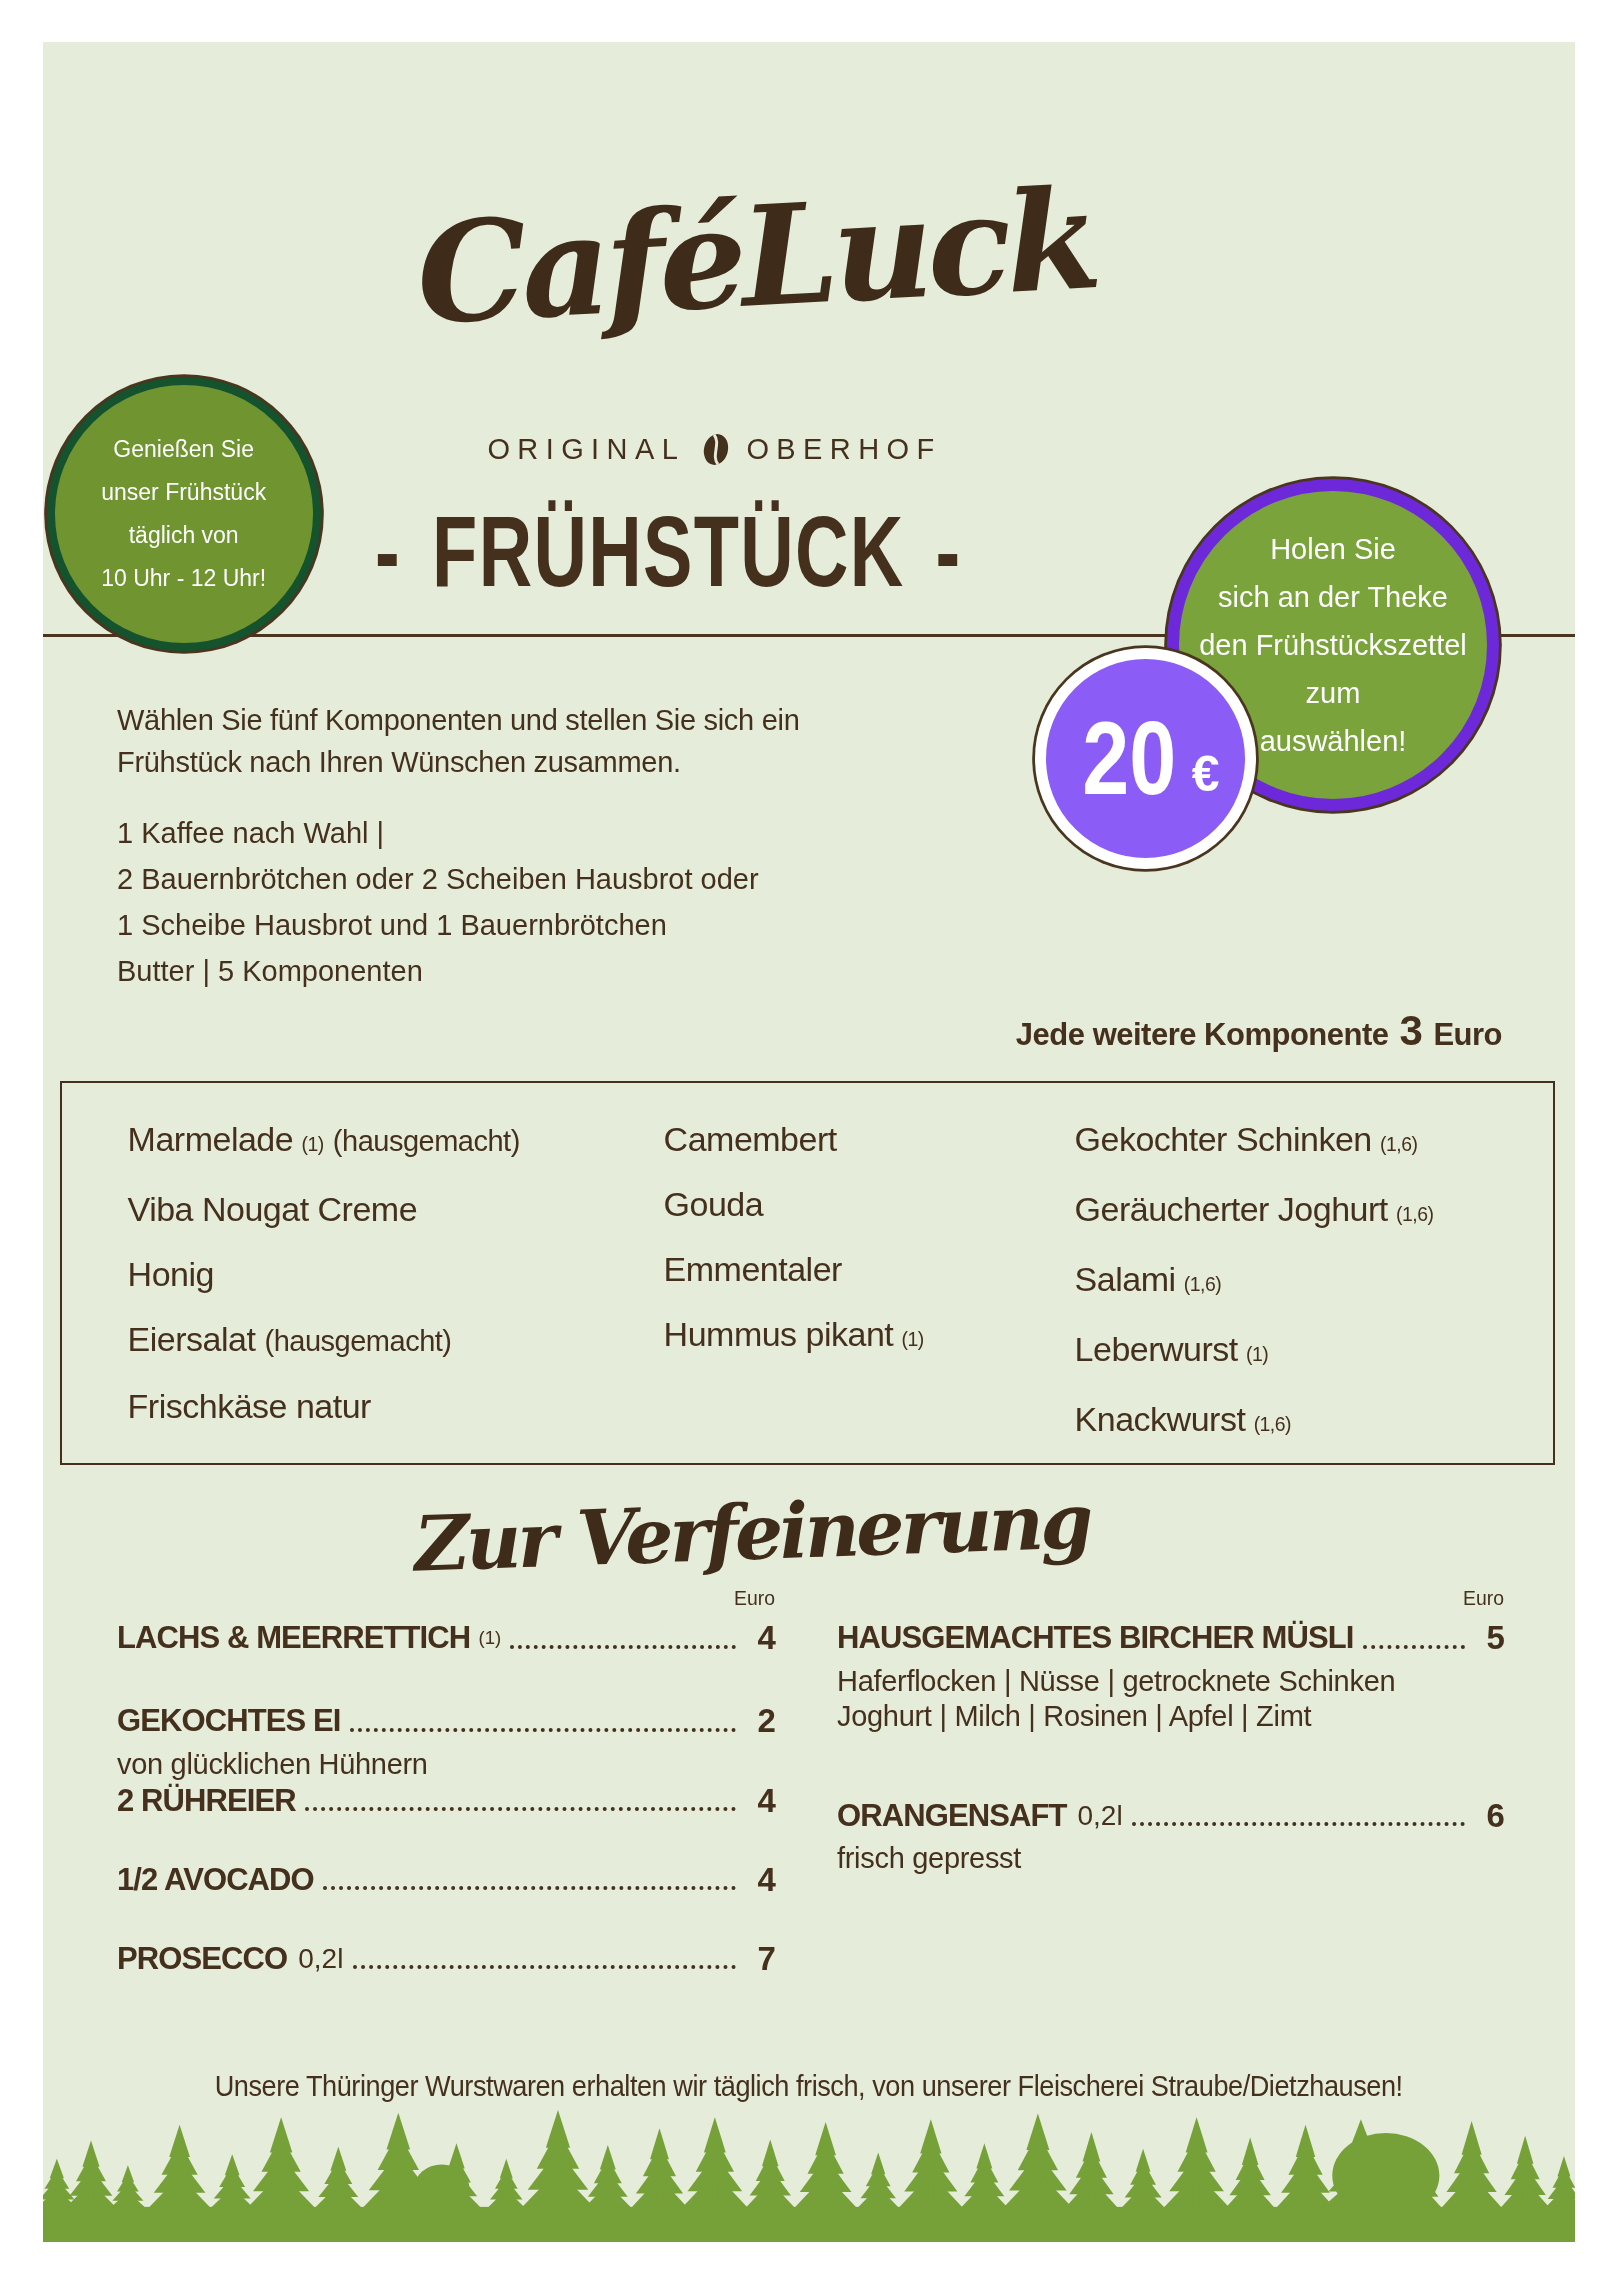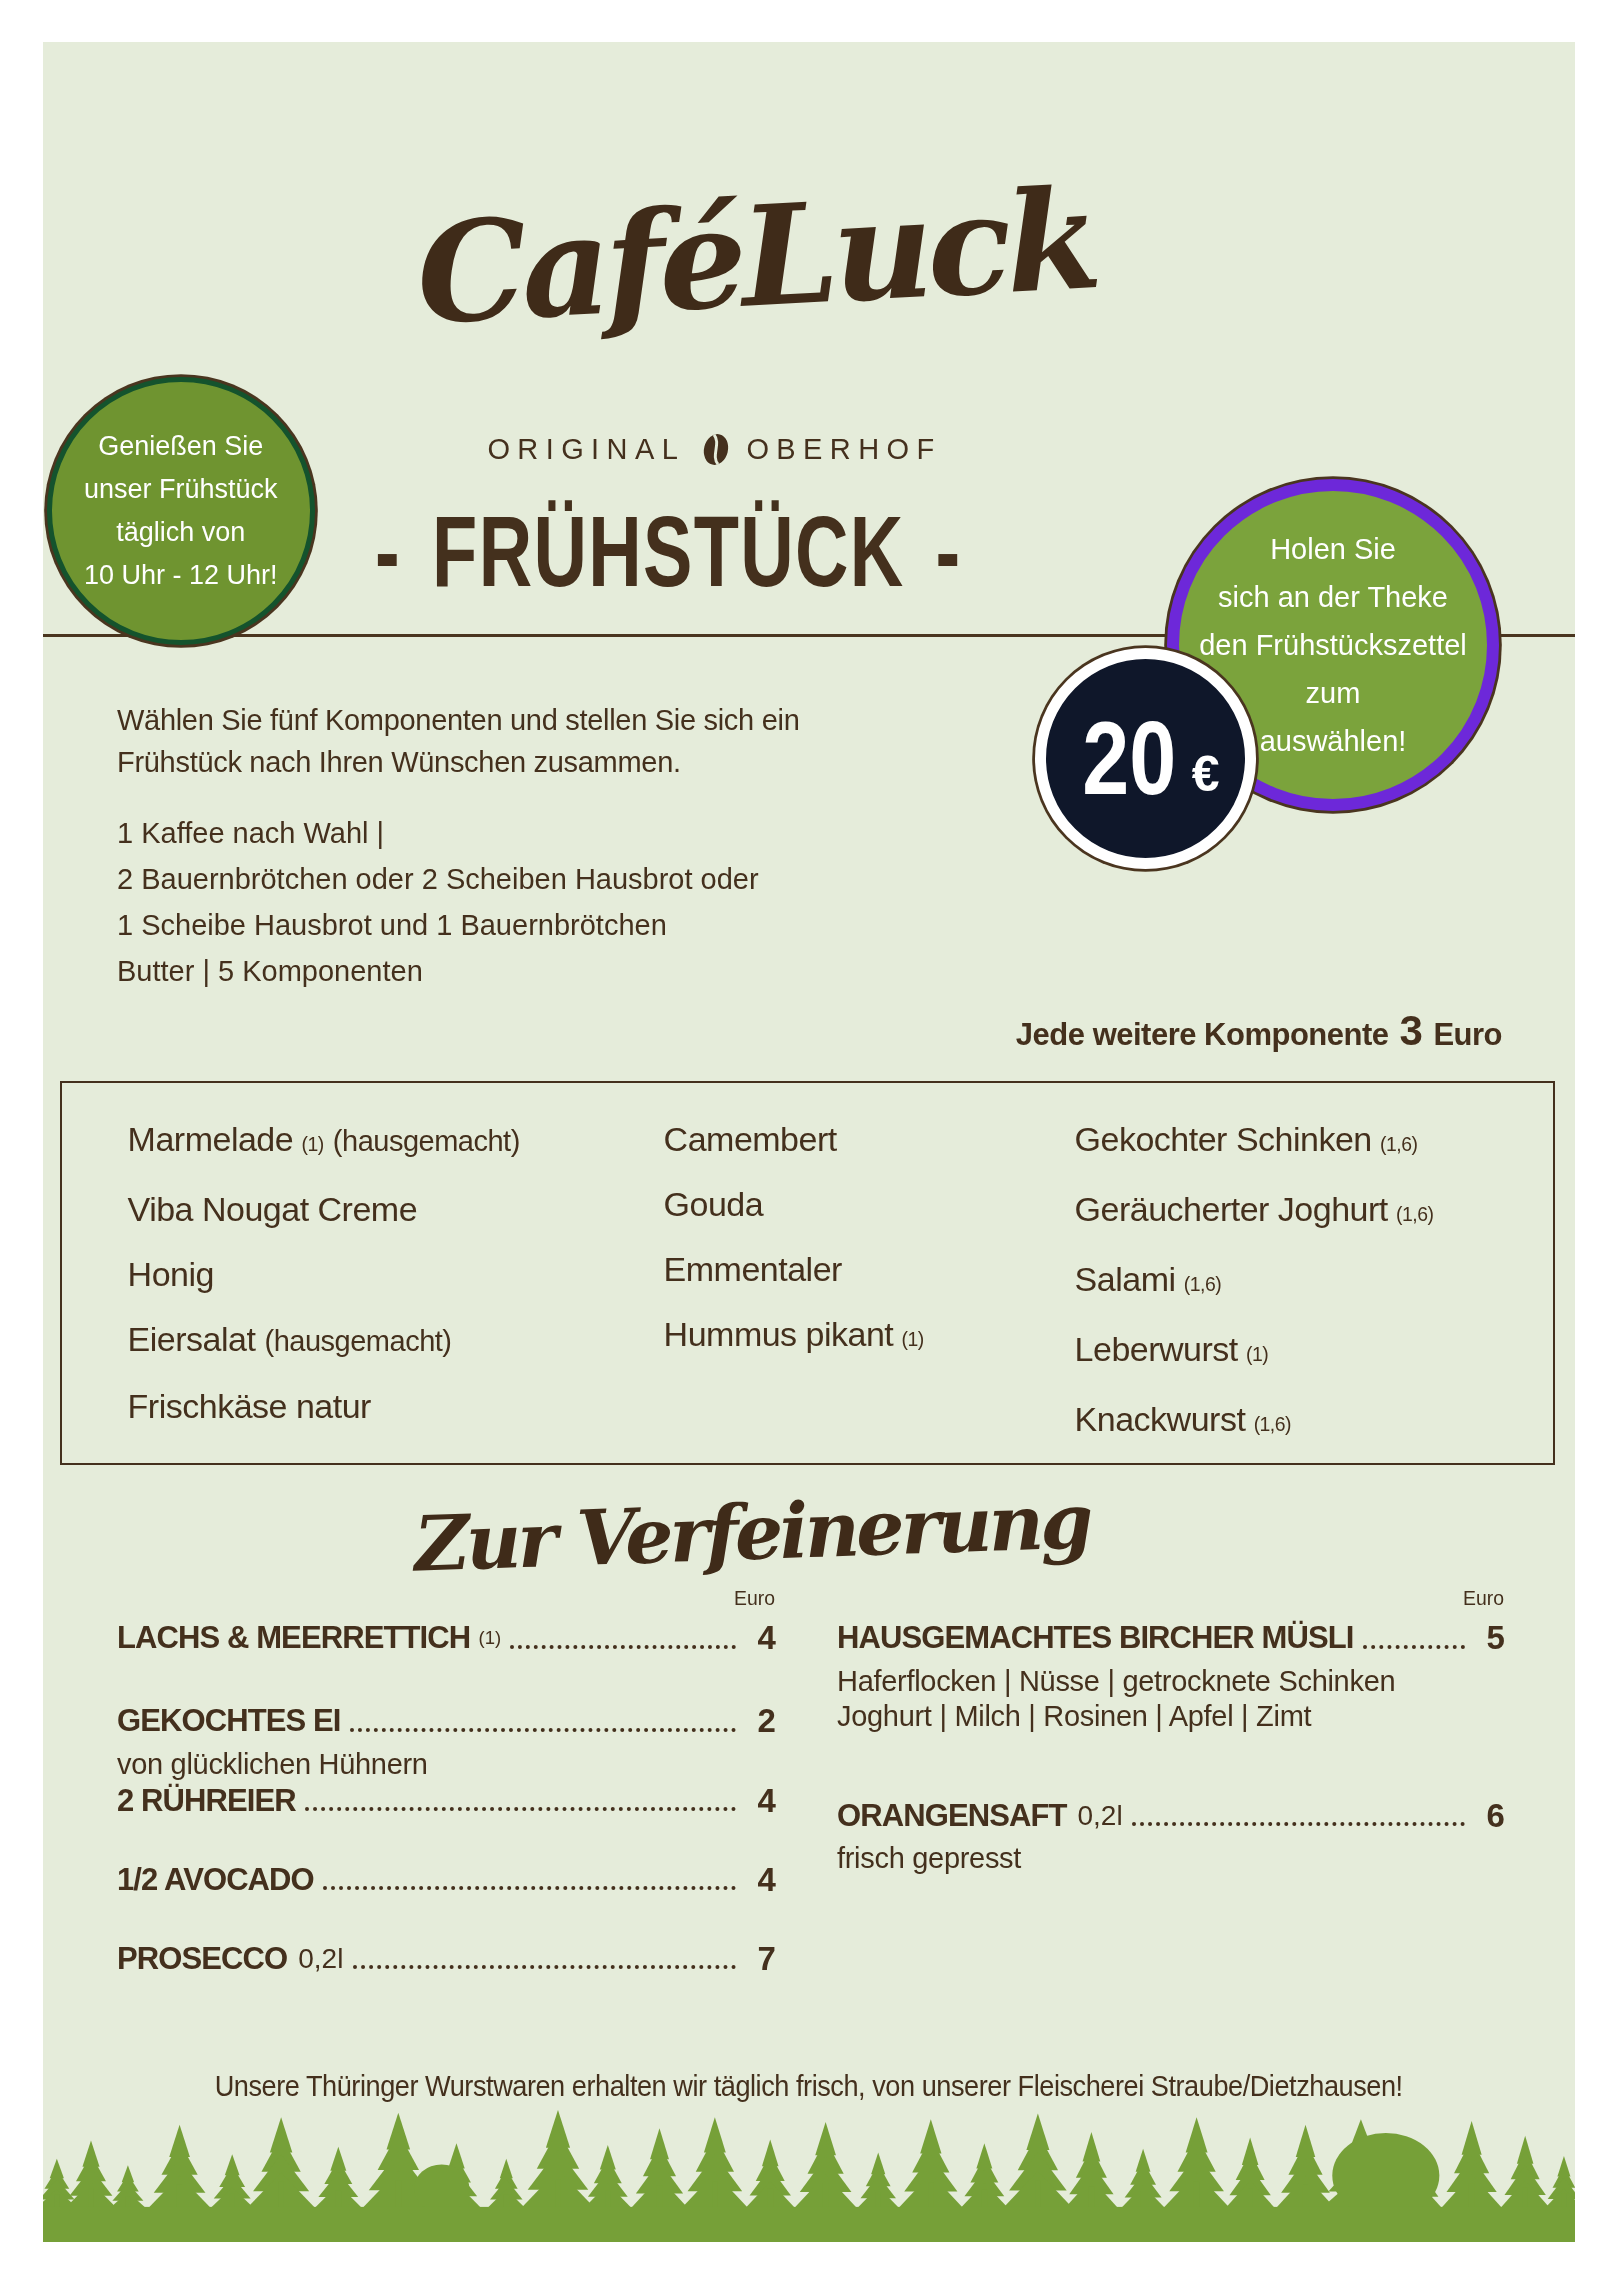--- a/index.html
+++ b/index.html
@@ -17,25 +17,25 @@
   .title{position:absolute;left:0;top:454px;width:1251px;text-align:center;font-weight:bold;
          font-size:100px;line-height:111px;white-space:nowrap;color:#44301d;}
   .title .squeeze{display:inline-block;transform:scaleX(0.74);transform-origin:center;letter-spacing:1.8px;}
   .title .dash{display:inline-block;margin:0 42px;}
 
   .divider{position:absolute;left:0;top:592px;width:100%;height:2.8px;background:#4a351f;z-index:1;}
 
   
   .badge{border-radius:50%;box-shadow:0 0 0 2.8px #4a351f;color:#ffffff;text-align:center;
          display:flex;flex-direction:column;justify-content:center;z-index:2;position:absolute;}
-  .badge-left{left:3.7px;top:335px;width:258px;height:258px;background:#6f9430;border:5px solid #14532d;
-              font-size:27px;line-height:43px;}
+  .badge-left{left:3.7px;top:335px;width:258px;height:258px;background:#6f9430;border:8px solid #14532d;
+              font-size:23px;line-height:43px;}
   .badge-right{left:1124px;top:437px;width:308px;height:308px;background:#7ba33c;border:12px solid #6d28d9;
                font-size:29px;line-height:48px;}
-  .price-badge{left:992px;top:606px;width:199px;height:199px;background:#0f172a;border:11px solid #fff;
+  .price-badge{left:992px;top:606px;width:199px;height:199px;background:#8b5cf6;border:11px solid #fff;
                border-radius:50%;box-shadow:0 0 0 2.8px #4a351f;z-index:3;position:absolute;
                display:flex;align-items:center;justify-content:center;color:#fff;}
   .price-badge .amount{display:inline-block;font-size:103px;font-weight:bold;transform:scaleX(0.82);}
   .price-badge .cur{font-size:50px;font-weight:bold;margin-left:5.5px;transform:translateY(14.8px);}
 
   
   .intro{position:absolute;left:74px;top:657px;font-size:29px;line-height:42px;letter-spacing:-0.3px;}
   .included{position:absolute;left:74px;top:768px;font-size:29px;line-height:46px;}
   .cond-h{display:inline-block;transform:scaleX(0.85);transform-origin:left center;
           font-weight:bold;font-size:34px;letter-spacing:-0.5px;}

